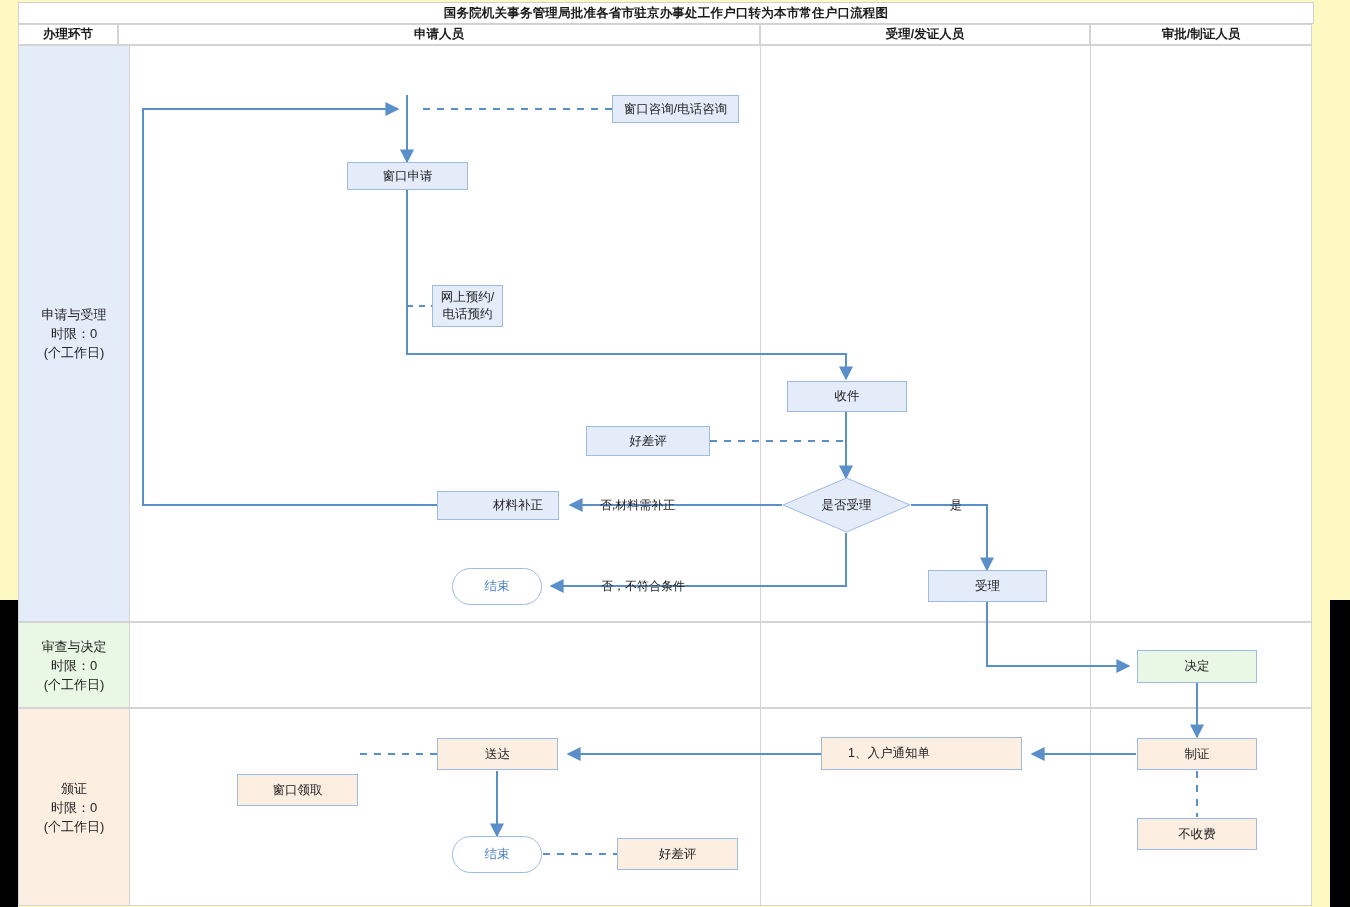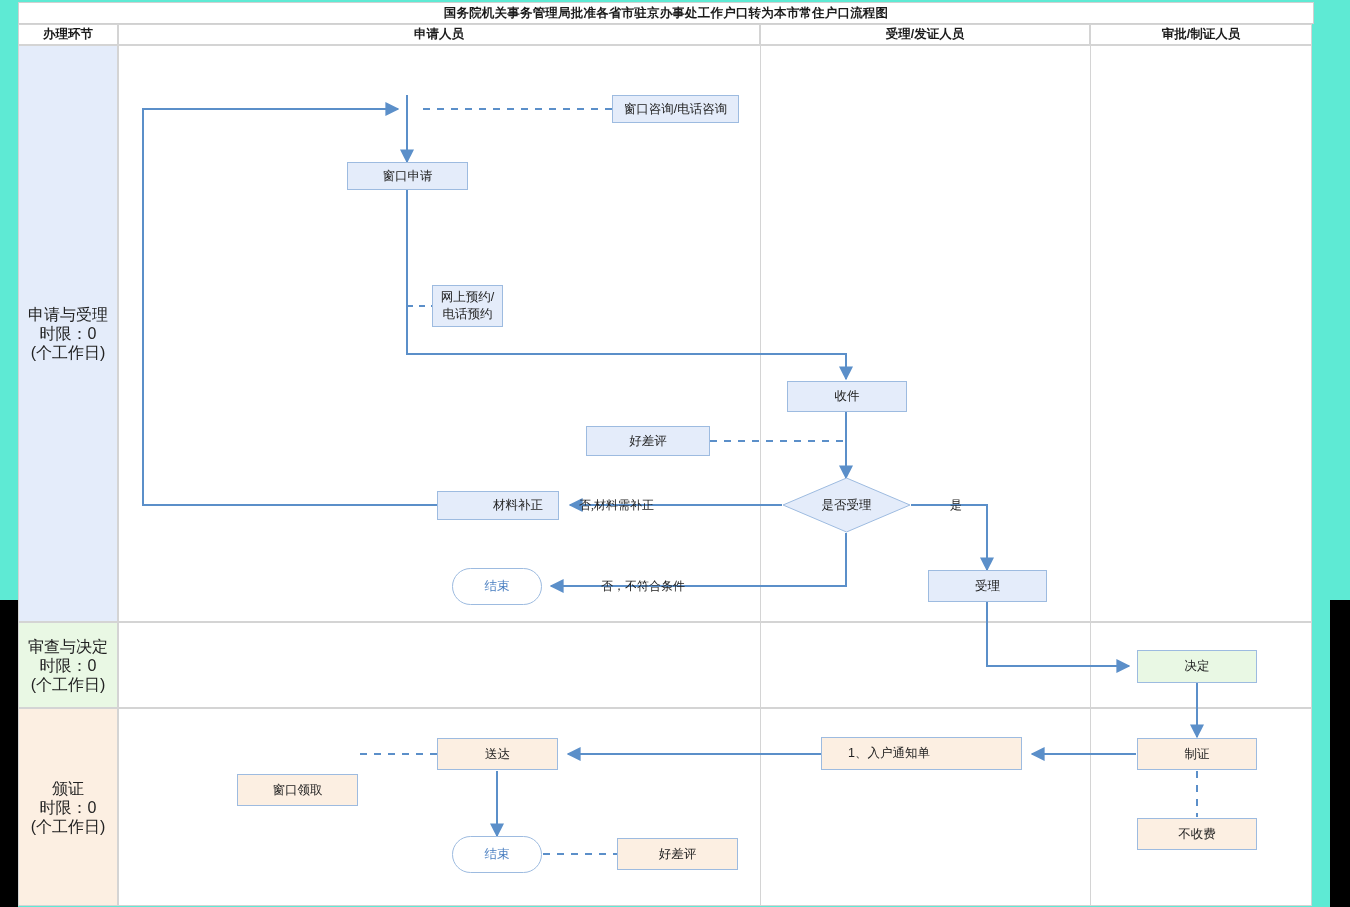--- a/index.html
+++ b/index.html
@@ -1,20 +1,20 @@
 <!DOCTYPE html>
 <html><head>
 <meta charset="utf-8">
 <style>
   html,body{margin:0;padding:0;background:#ffffff;}
   body{
     font-family:"Liberation Sans","DejaVu Sans",sans-serif;
     width:1350px;height:907px;overflow:hidden;position:relative;
   }
-  #root{position:relative;width:1350px;height:907px;background:#5eead4;}
+  #root{position:relative;width:1350px;height:907px;background:#fef9c3;}
 
   
   .gutter{position:absolute;background:#000;}
   #gutter-left{left:0;top:600px;width:18px;height:307px;}
   #gutter-right{left:1330px;top:600px;width:20px;height:307px;}
 
   
   .title-bar{
     position:absolute;left:18px;top:2px;width:1294px;height:20px;
     border:1px solid #d0d0d0;background:#fff;
@@ -26,24 +26,24 @@
     background:#fff;display:flex;align-items:center;justify-content:center;
     font-size:12.5px;font-weight:bold;color:#1a1a1a;box-sizing:border-box;
   }
   #head-stage{left:18px;width:100px;}
   #head-applicant{left:118px;width:642px;}
   #head-accept{left:760px;width:330px;}
   #head-approve{left:1090px;width:222px;}
 
   
   .band-label{
-    position:absolute;left:18px;width:100px;box-sizing:border-box;
+    position:absolute;left:18px;width:112px;box-sizing:border-box;
     border:1px solid #d4d4d4;display:flex;flex-direction:column;
     align-items:center;justify-content:center;
-    font-size:16px;color:#222;line-height:19px;text-align:center;
+    font-size:13px;color:#222;line-height:19px;text-align:center;
   }
   #band-label-0{top:45px;height:577px;background:#e4ecfa;}
   #band-label-1{top:622px;height:86px;background:#e9f8e4;}
   #band-label-2{top:708px;height:198px;background:#fcefe2;}
 
   .band-body{
     position:absolute;left:118px;width:1194px;box-sizing:border-box;
     border:1px solid #d4d4d4;background:#fff;
   }
   #band-body-0{top:45px;height:577px;}
@@ -204,19 +204,19 @@
   <div class="node n-peach" style="left:1137px;top:818px;width:120px;height:32px;">不收费</div>
 
   <div class="node n-peach" style="left:237px;top:774px;width:121px;height:32px;">窗口领取</div>
 
   <div class="node n-peach" style="left:437px;top:738px;width:121px;height:32px;">送达</div>
 
   <div class="node n-white n-term" style="left:452px;top:836px;width:90px;height:37px;">结束</div>
 
   <div class="node n-peach" style="left:617px;top:838px;width:121px;height:32px;">好差评</div>
 
-  <div class="elabel" style="left:579px;top:498px;font-family:Liberation Serif, serif;">否,材料需补正</div>
+  <div class="elabel" style="left:600px;top:498px;">否,材料需补正</div>
 
   <div class="elabel" style="left:950px;top:498px;">是</div>
 
   <div class="elabel" style="left:601px;top:579px;">否，不符合条件</div>
 
 </div>
 
 </body></html>

